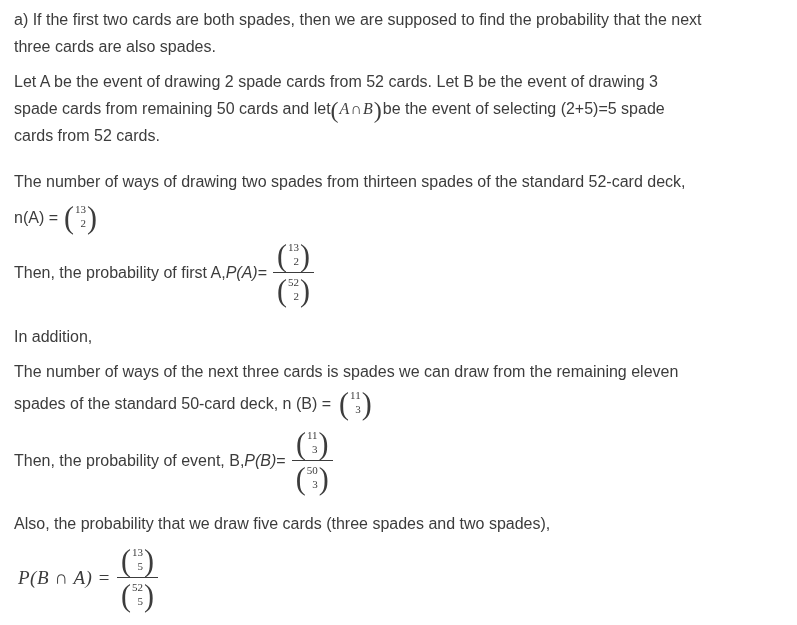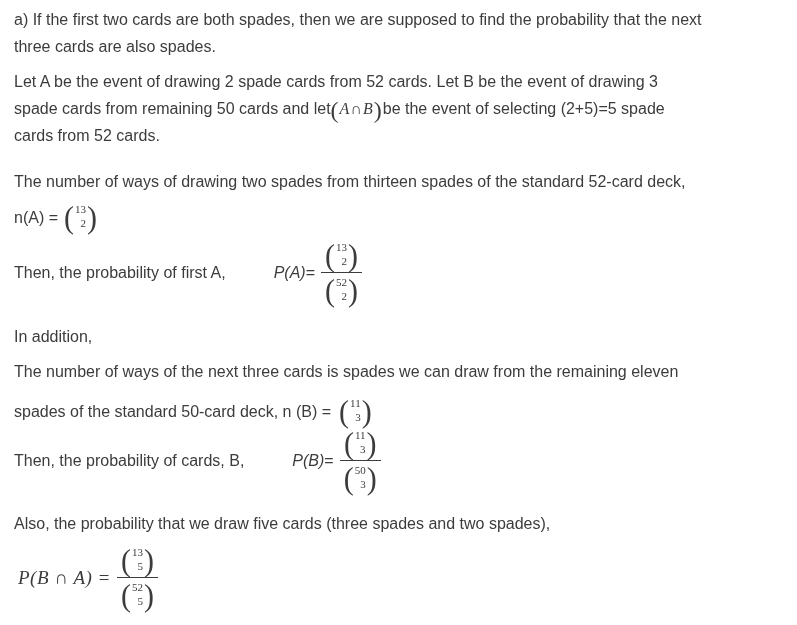--- a/index.html
+++ b/index.html
@@ -13,21 +13,21 @@
     color: #3c3c3c;
   }
   .block {
     position: absolute;
     left: 14px;
     white-space: nowrap;
     font-size: 16px;
     line-height: 27px;
   }
   .line { display: block; }
-  .it { font-style: italic; margin-left: 48px; }
+  .it { font-style: italic; }
   .math-serif {
     font-family: "Liberation Serif", serif;
     font-style: italic;
   }
   .mparen {
     font-family: "Liberation Serif", serif;
     font-style: normal;
     font-size: 1.5em;
     vertical-align: -0.18em;
     line-height: 1;
@@ -142,35 +142,35 @@
     </span>
   </span>
 </div>
 
 <div class="block" style="top:323px">
   <span class="line">In addition,</span>
 </div>
 
 <div class="block" style="top:358px">
   <span class="line">The number of ways of the next three cards is spades we can draw from the remaining eleven</span>
-  <span class="line eq-row" style="margin-top:11px">
+  <span class="line eq-row" style="margin-top:3px">
     <span>spades of the standard 50-card deck, n (B) =</span>
     <span class="binom" style="margin-left:8px">
       <span class="bp">(</span>
       <span class="bst">
         <span>11</span>
         <span>3</span>
       </span>
       <span class="bp">)</span>
     </span>
   </span>
 </div>
 
 <div class="block eq-row" style="top:428px">
-  <span>Then, the probability of cards, B, </span>
+  <span>Then, the probability of event, B, </span>
   <span class="it">P(B)</span>
   <span> =</span>
   <span class="frac">
     <span class="num binom">
       <span class="bp">(</span>
       <span class="bst">
         <span>11</span>
         <span>3</span>
       </span>
       <span class="bp">)</span>

